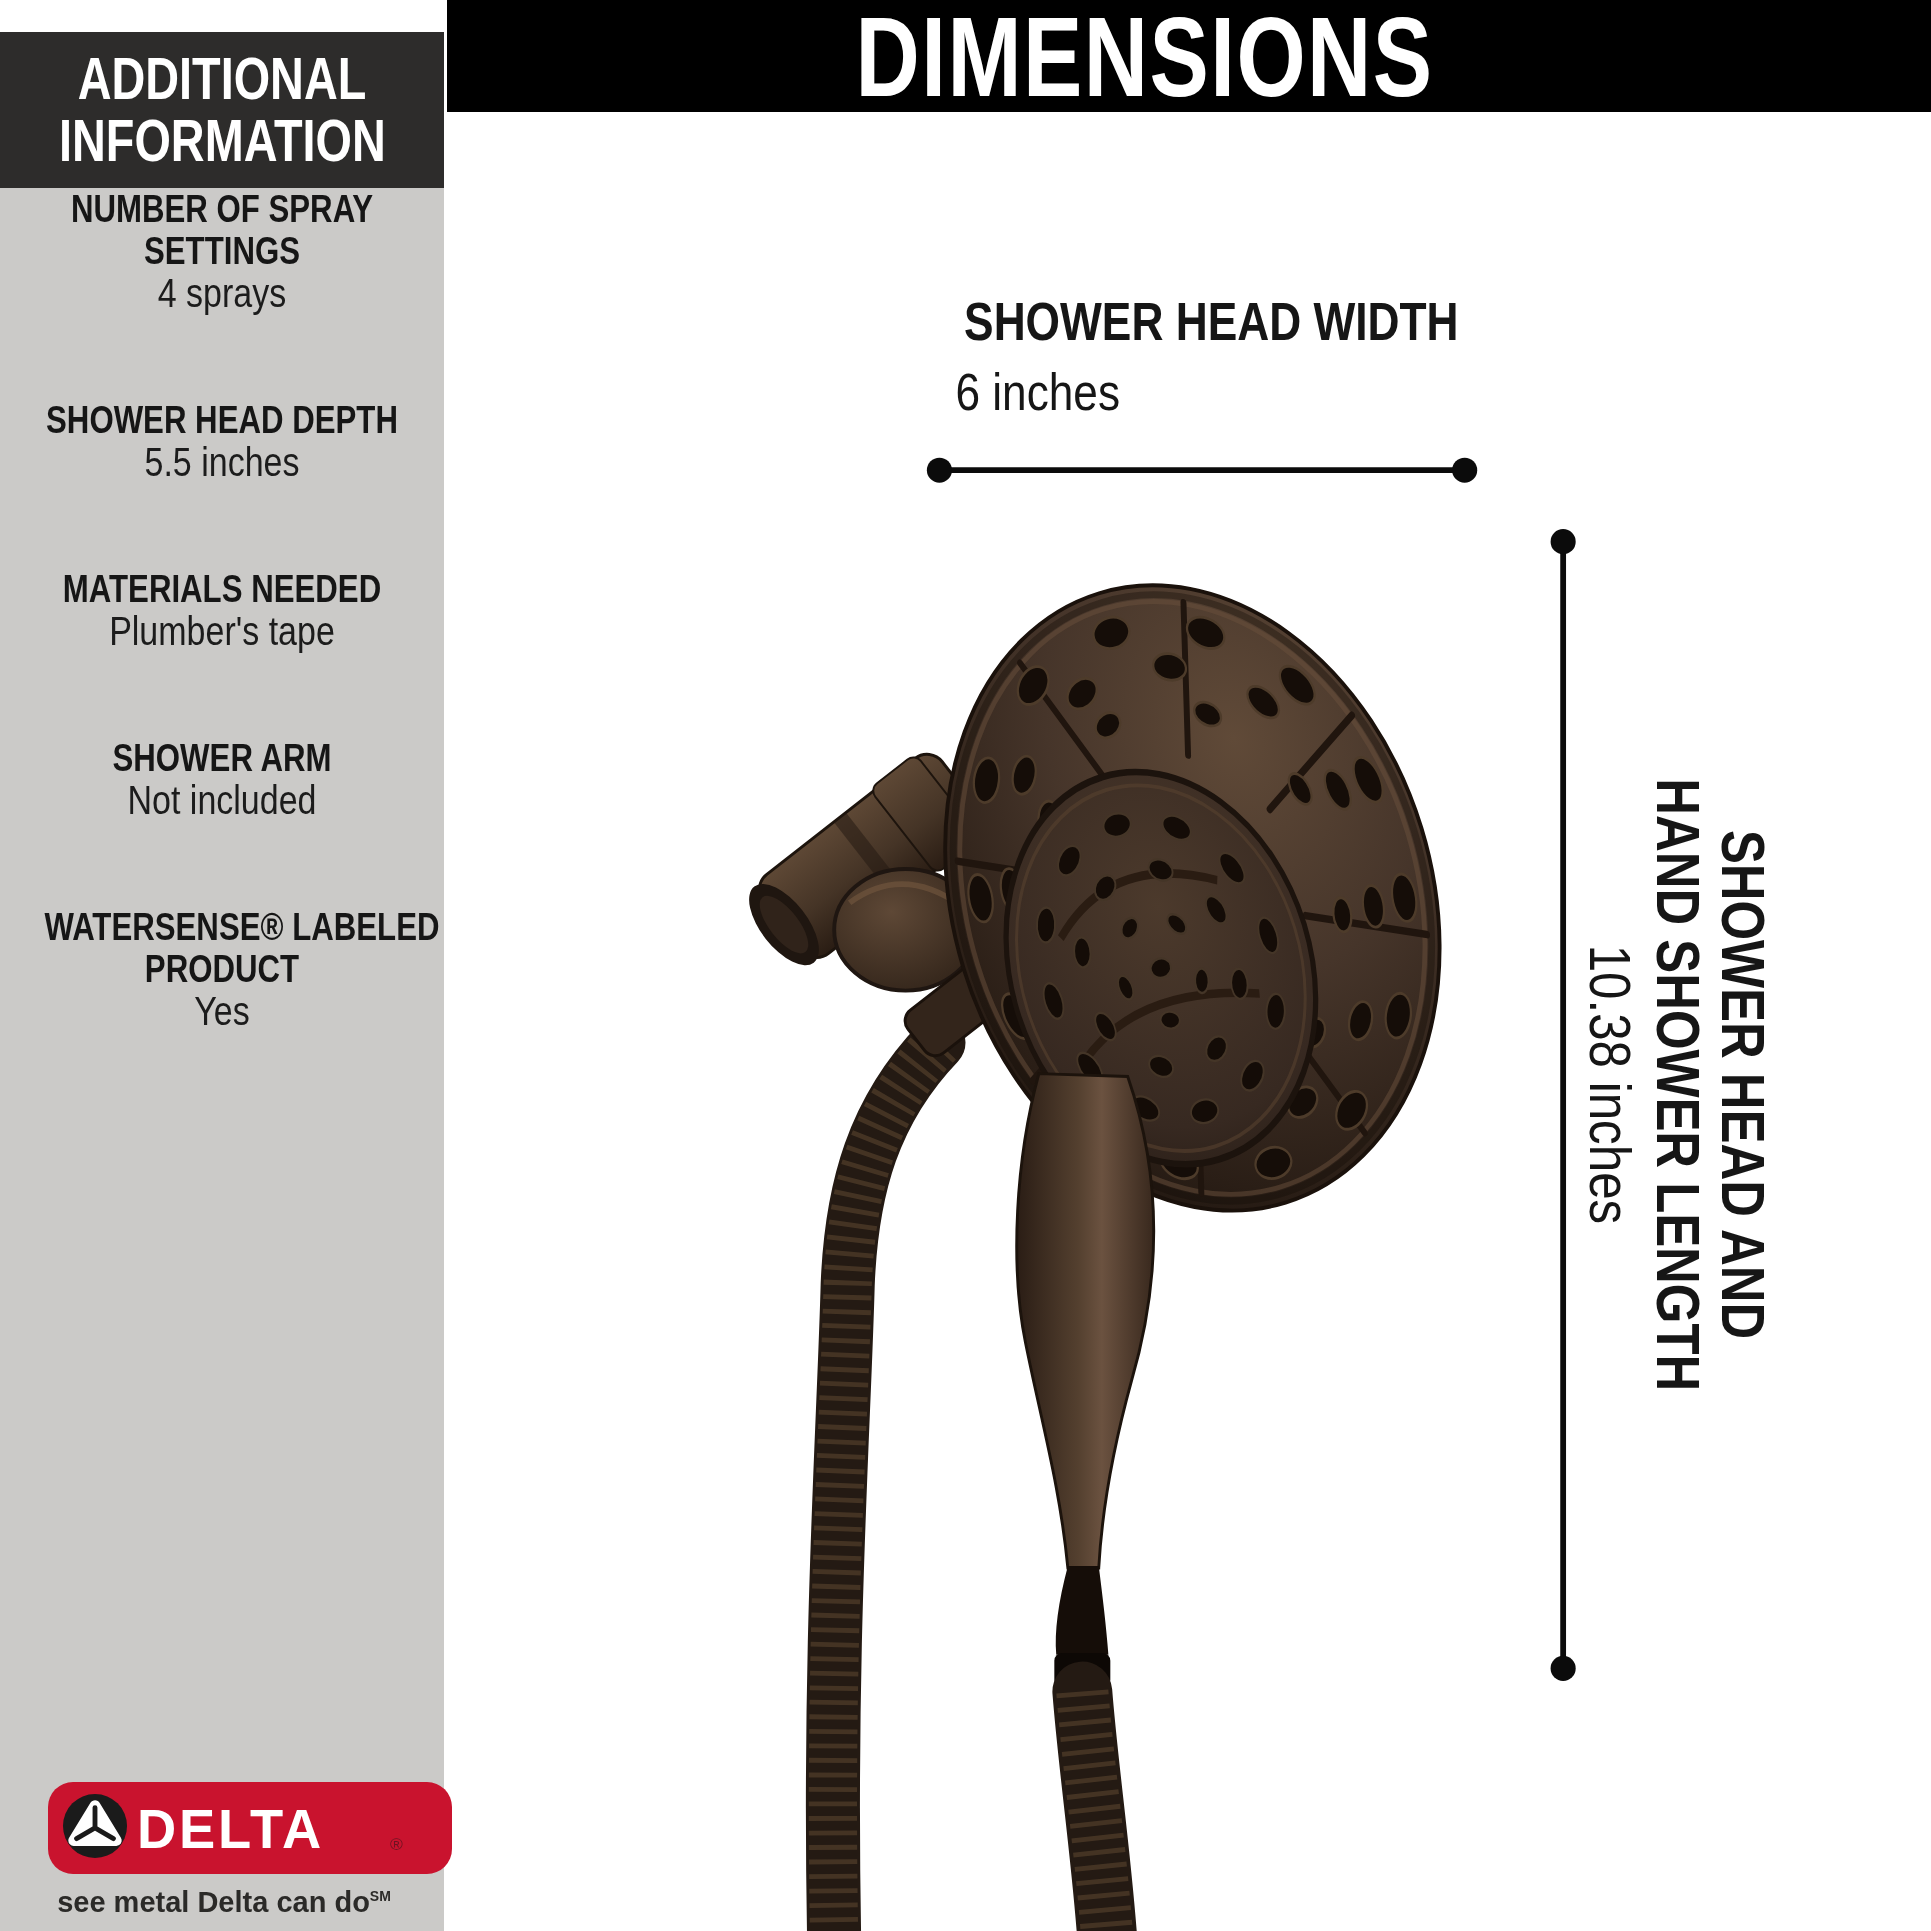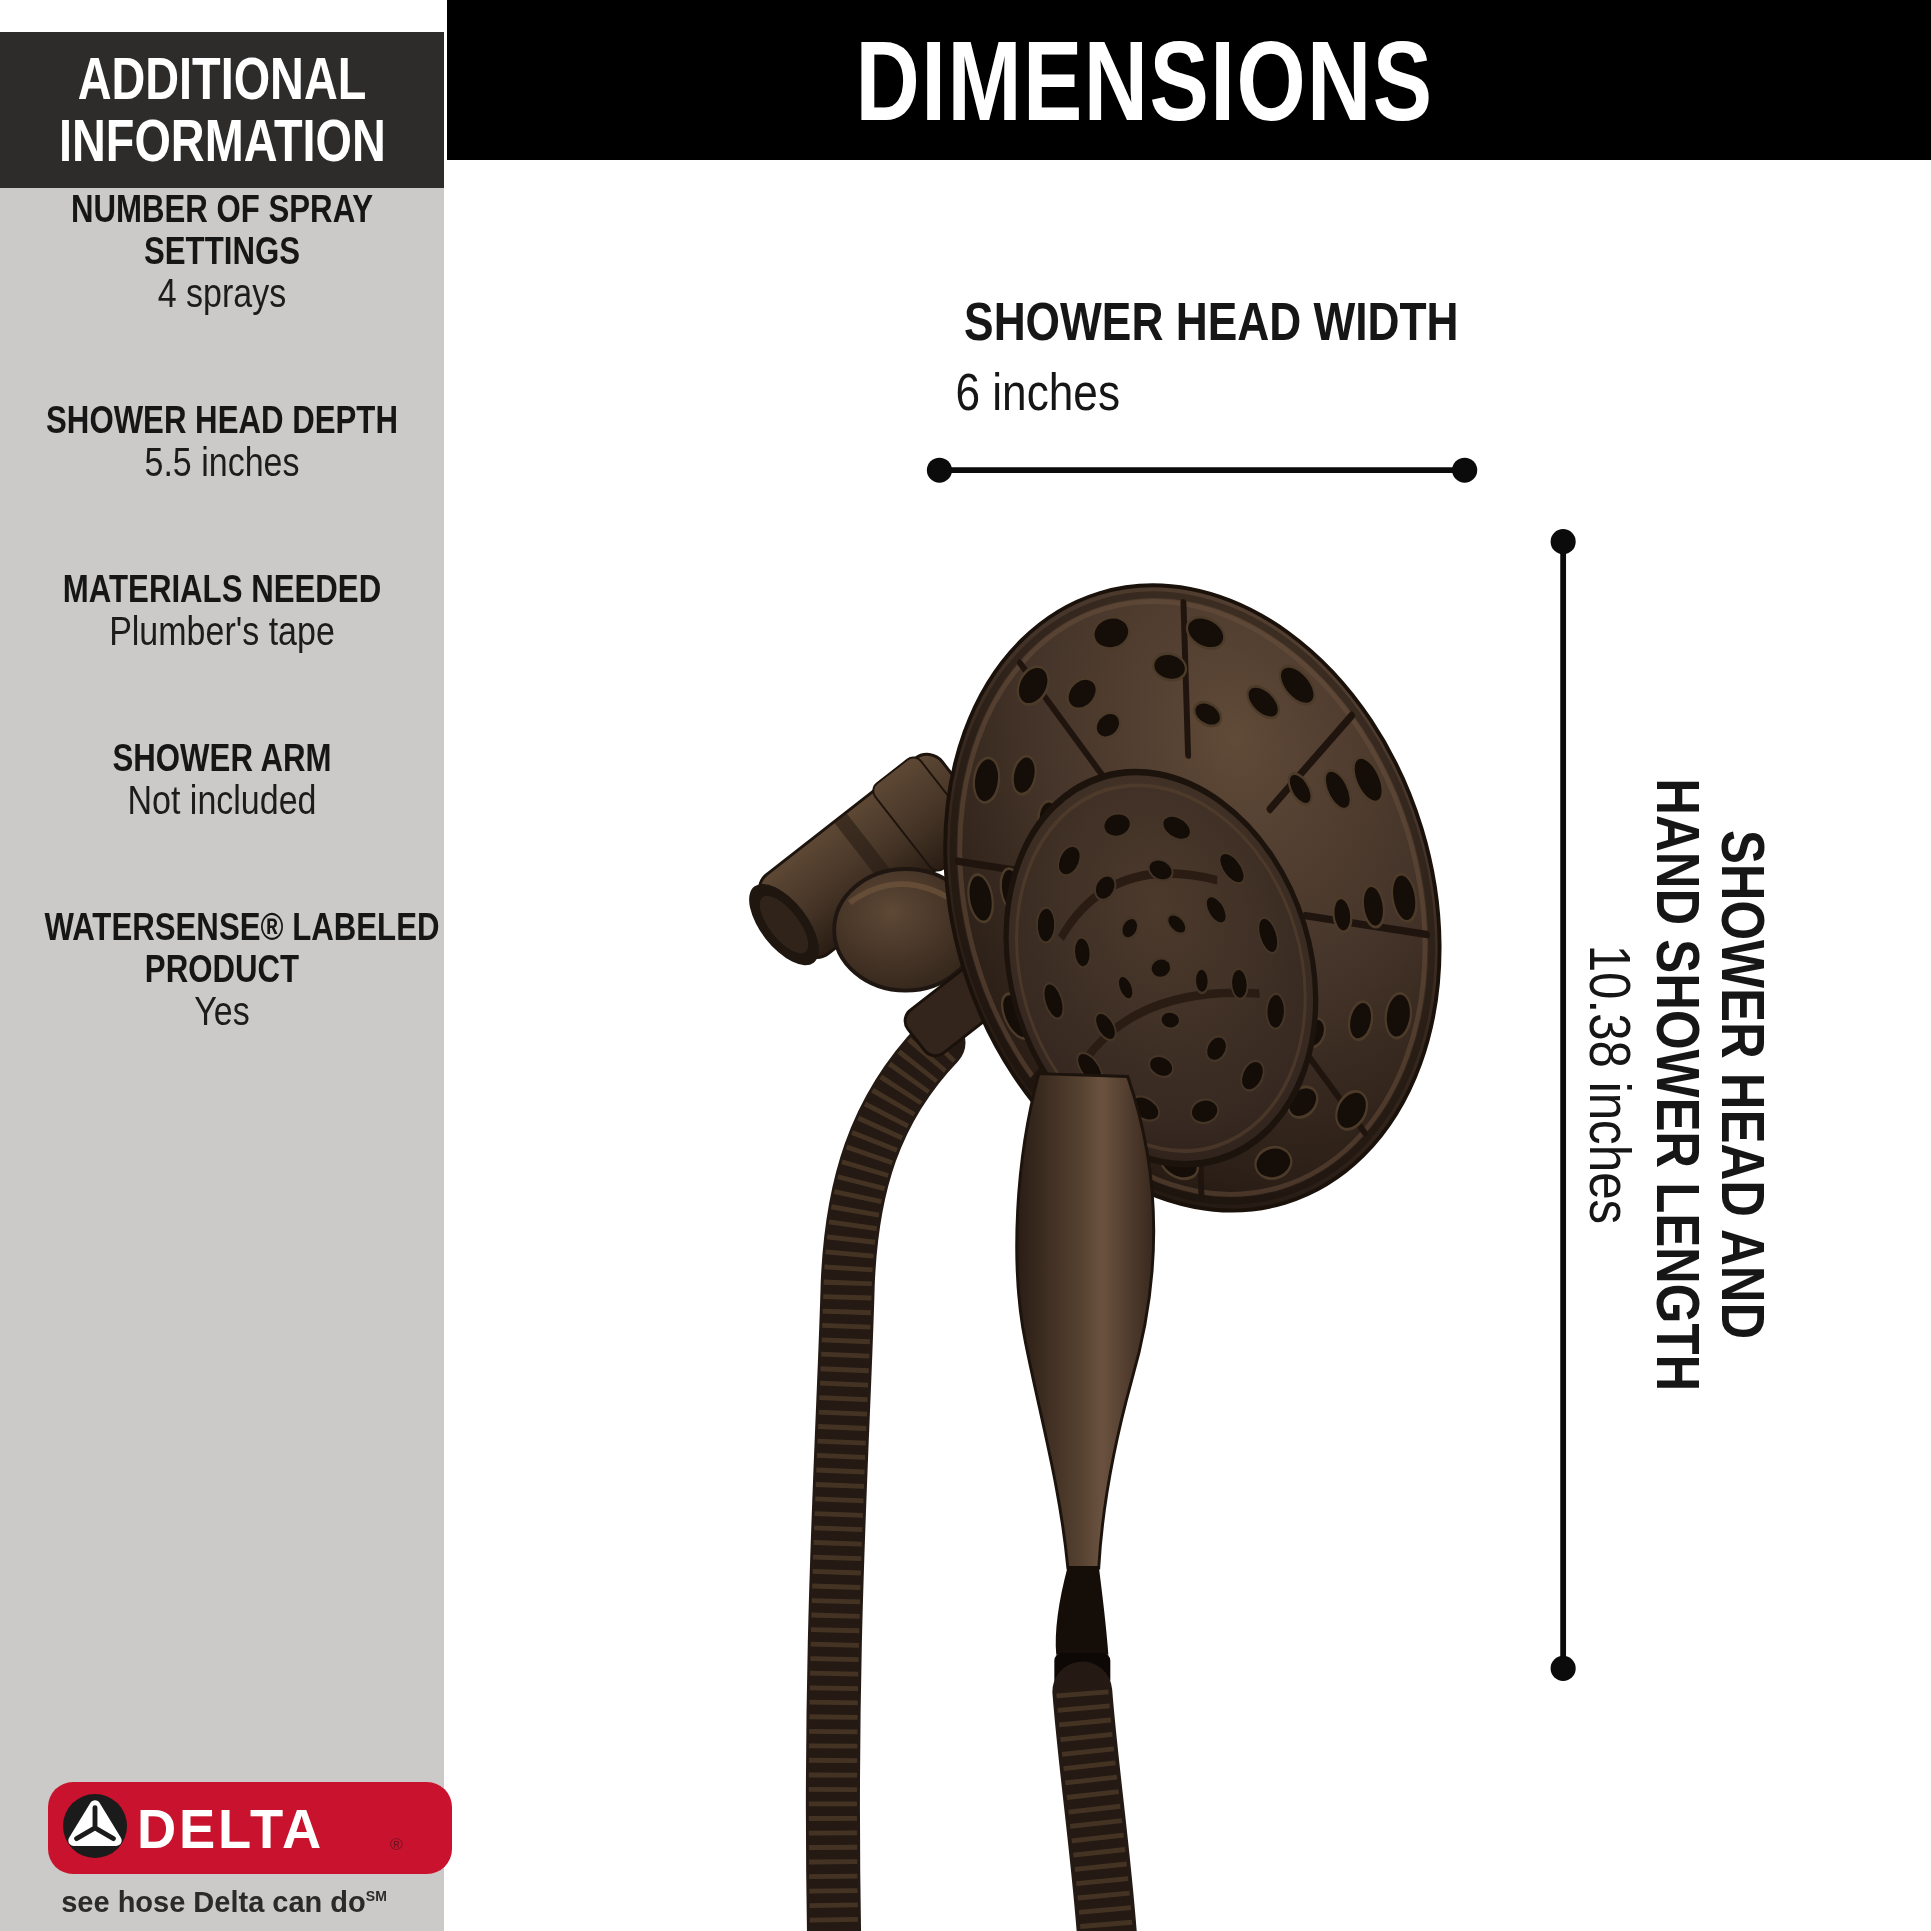--- a/index.html
+++ b/index.html
@@ -19,21 +19,21 @@
   .badge{position:absolute;left:48px;top:1750px;width:404px;height:92px;background:#c9132e;
          border-radius:25px;display:flex;align-items:center;}
   .badge .circ{position:absolute;left:13.5px;top:10.6px;}
   .badge .word{position:absolute;left:89px;top:13.5px;color:#fff;font-size:56px;font-weight:bold;
                letter-spacing:2.9px;transform:scaleX(0.97);transform-origin:left center;}
   .reg{position:absolute;left:390px;top:1802px;font-size:17.4px;color:#6e1322;}
   .tagline{position:absolute;left:48px;top:1854px;width:352px;text-align:center;
            font-size:29px;font-weight:bold;color:#2b2a28;white-space:nowrap;}
   .tagline sup{font-size:14px;}
   
-  .dim-bar{position:absolute;left:447px;top:0;width:1484px;height:160px;background:#000;
+  .dim-bar{position:absolute;left:447px;top:0;width:1484px;height:112px;background:#000;
            color:#fff;display:flex;align-items:center;justify-content:center;}
   .dim-bar .t{font-size:114px;font-weight:bold;letter-spacing:1.9px;transform:scaleX(0.78);
               margin-right:89px;white-space:nowrap;}
   
   .w-label{position:absolute;left:912px;top:290px;width:579px;text-align:left;z-index:3;}
   .w-label .t{font-size:54px;font-weight:bold;transform:scaleX(0.82);white-space:nowrap;}
   .w-label .v{font-size:52px;margin-top:9.7px;transform:scaleX(0.85);white-space:nowrap;}
   .l-label{position:absolute;left:1407px;top:988px;width:541px;height:193px;z-index:3;
            transform:rotate(90deg);display:flex;flex-direction:column;align-items:center;
            justify-content:center;text-align:center;}
@@ -89,21 +89,21 @@
 
     <div class="badge">
       <svg class="circ" width="66" height="66" viewBox="0 0 68 68">
         <circle cx="34" cy="34" r="33" fill="#1b1b1b"></circle>
         <path d="M34 13 L56 49 L12 49 Z" fill="#ffffff" stroke="#ffffff" stroke-width="11" stroke-linejoin="round"></path>
         <path d="M34 36 L34 15 M34 36 L53 47 M34 36 L15 47" stroke="#1b1b1b" stroke-width="5" stroke-linecap="round"></path>
       </svg>
       <div class="word">DELTA</div>
     </div>
     <div class="reg">®</div>
-    <div class="tagline"><span>see hose Delta can do</span><sup>SM</sup></div>
+    <div class="tagline"><span>see metal Delta can do</span><sup>SM</sup></div>
   </aside>
 
   <header class="dim-bar">
     <div class="t">DIMENSIONS</div>
   </header>
 
   <div class="w-label">
     <div class="t">SHOWER HEAD WIDTH</div>
     <div class="v">6 inches</div>
   </div>

